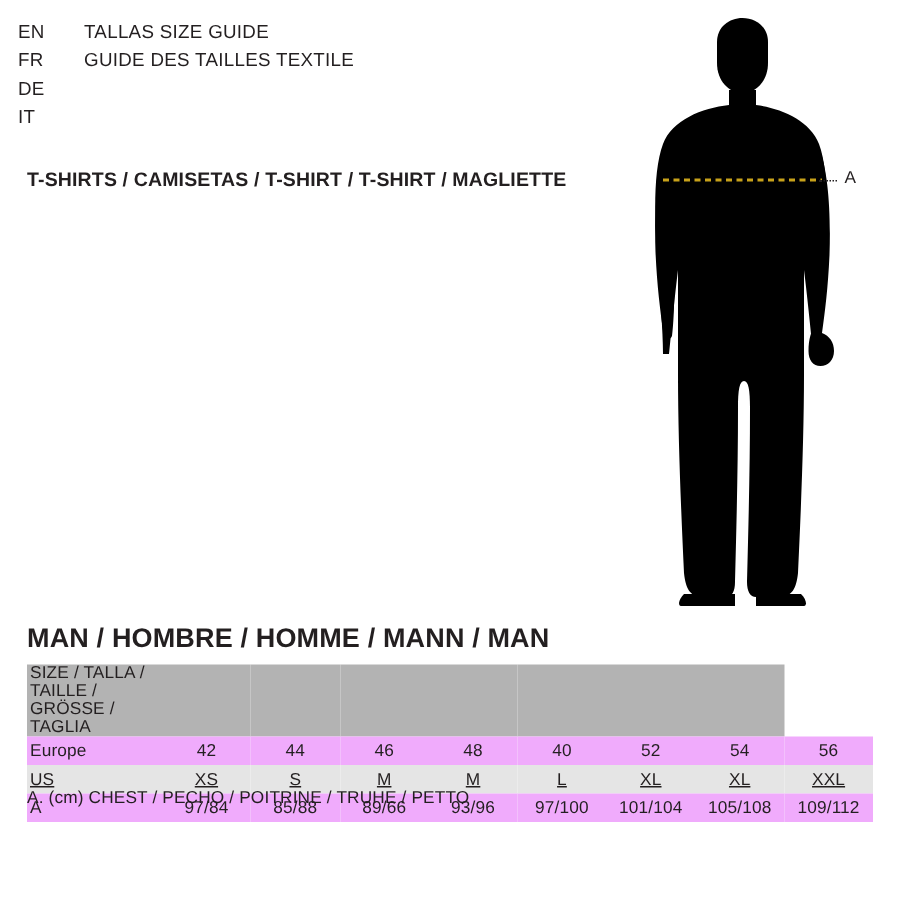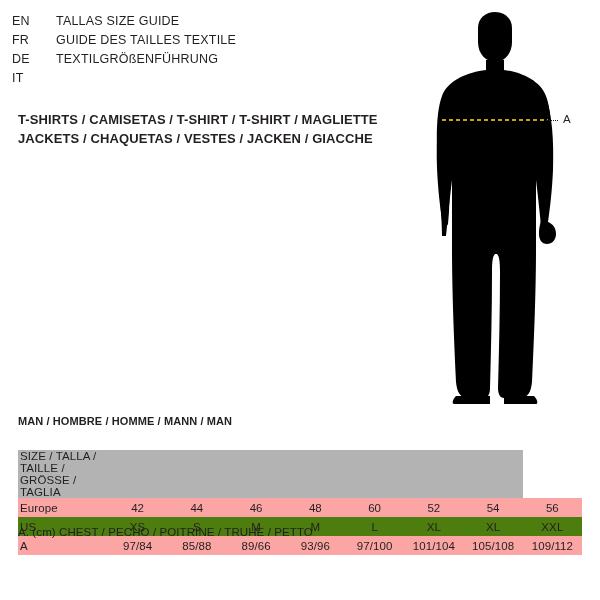--- a/index.html
+++ b/index.html
@@ -86,47 +86,48 @@
   }
 
   
   .table-section {
     position: absolute;
     left: 18px;
     top: 415px;
     width: 564px;
   }
   .man-title {
-    font-size: 11px;
+    font-size: 18px;
     font-weight: bold;
     letter-spacing: 0.1px;
-    margin-bottom: 23px;
+    margin-bottom: 7px;
   }
   table.size-table {
     border-collapse: collapse;
     width: 564px;
     table-layout: fixed;
     font-size: 11.5px;
   }
   table.size-table td {
     padding: 0;
     height: 19px;
     vertical-align: middle;
     letter-spacing: 0.1px;
   }
   .row-head td {
     background: #b3b3b3;
     font-weight: normal;
     margin-left: 20px;
   }
   .row-alt td {
-    background: #4d7c0f;
+    background: #e5e5e5;
+    text-decoration: underline;
   }
   .row-plain td {
-    background: #fca5a5;
+    background: #f0abfc;
   }
   .col-label {
     width: 88px;
     padding-left: 2px !important;
     text-align: left;
   }
   .cell {
     text-align: center;
   }
   .footnote {
@@ -147,30 +148,28 @@
     <div class="legend-row">
       <span class="legend-code">EN</span>
       <span class="legend-text">TALLAS SIZE GUIDE</span>
     </div>
     <div class="legend-row">
       <span class="legend-code">FR</span>
       <span class="legend-text">GUIDE DES TAILLES TEXTILE</span>
     </div>
     <div class="legend-row">
       <span class="legend-code">DE</span>
-      <span class="legend-text">TEXTILGRÖßENFÜHRUNG</span>
     </div>
     <div class="legend-row">
       <span class="legend-code">IT</span>
     </div>
   </div>
 
   <div class="garment">
     <div class="garment-line">T-SHIRTS / CAMISETAS / T-SHIRT / T-SHIRT / MAGLIETTE</div>
-    <div class="garment-line">JACKETS / CHAQUETAS / VESTES / JACKEN / GIACCHE</div>
   </div>
 
   <div class="figure-wrap">
     <svg class="figure-svg" width="200" height="400" viewBox="0 0 200 400">
 
       <path fill="#000000" d="M78 18 C78 8 86 2 95 2 C104 2 112 8 112 18 L112 32 C112 44 104 52 95 52 C86 52 78 44 78 32 Z"></path>
 
       <path fill="#000000" d="M86 50 L104 50 L104 60
         C120 62 140 70 146 86
         C152 102 152 130 150 160
@@ -224,21 +223,21 @@
           <td class="cell"></td>
           <td class="cell"></td>
         </tr>
 
         <tr class="row-plain">
           <td class="col-label">Europe</td>
           <td class="cell">42</td>
           <td class="cell">44</td>
           <td class="cell">46</td>
           <td class="cell">48</td>
-          <td class="cell">60</td>
+          <td class="cell">40</td>
           <td class="cell">52</td>
           <td class="cell">54</td>
           <td class="cell">56</td>
         </tr>
 
         <tr class="row-alt">
           <td class="col-label">US</td>
           <td class="cell">XS</td>
           <td class="cell">S</td>
           <td class="cell">M</td>

